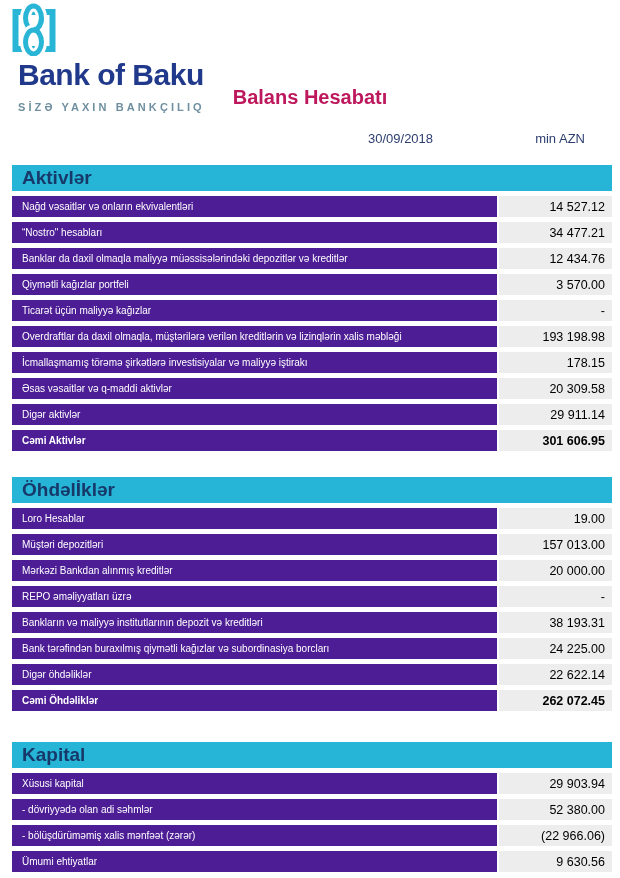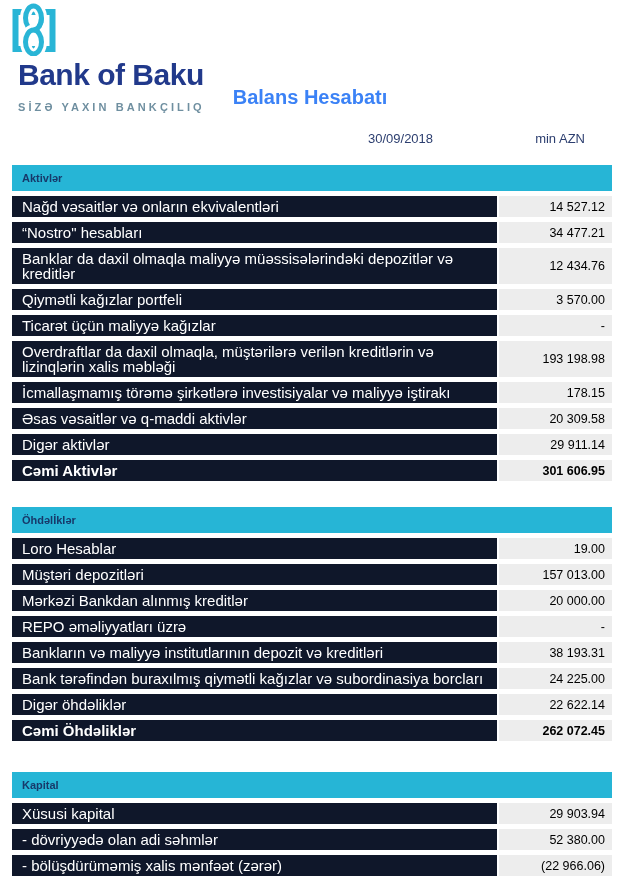--- a/index.html
+++ b/index.html
@@ -17,40 +17,40 @@
     font-size:30px; font-weight:bold; color:#21398b;
     letter-spacing:-0.5px; line-height:30px;
   }
   .brand-tagline {
     font-size:11px; color:#6f8fa0; letter-spacing:3.1px;
     margin-top:11px; font-weight:bold;
   }
   
   .doc-title {
     margin-top:28px; text-align:center;
-    font-size:20px; font-weight:bold; color:#3b82f6;
+    font-size:20px; font-weight:bold; color:#be185d;
   }
   .meta { position:relative; height:16px; margin-top:22px; font-size:13px; color:#2c3e6f; }
   .meta-date { position:absolute; left:368px; top:0; }
   .meta-unit { position:absolute; right:35px; top:0; }
   
   .section { margin:0 8px 0 12px; }
   .section-aktivler   { margin-top:18px; }
   .section-ohdelikler { margin-top:26px; }
   .section-kapital    { margin-top:31px; }
   .section-header {
     background:#26b5d6; color:#17396a;
-    font-size:11px; font-weight:bold;
+    font-size:19px; font-weight:bold;
     height:26px; line-height:26px; padding-left:10px;
     margin-bottom:3px;
   }
   .row { display:flex; margin-top:5px; }
   .row-label {
-    flex:1 1 auto; background:#0f172a; color:#ffffff;
-    font-size:15px; line-height:15px;
+    flex:1 1 auto; background:#4c1d95; color:#ffffff;
+    font-size:10px; line-height:15px;
     padding:3px 12px 3px 10px; min-height:21px;
     display:flex; align-items:center;
   }
   .row-value {
     flex:0 0 113px; margin-left:2px; background:#ededed; color:#000000;
     font-size:12.5px; min-height:21px;
     display:flex; align-items:center; justify-content:flex-end;
     padding-right:7px;
   }
   .row.total .row-label, .row.total .row-value { font-weight:bold; }

